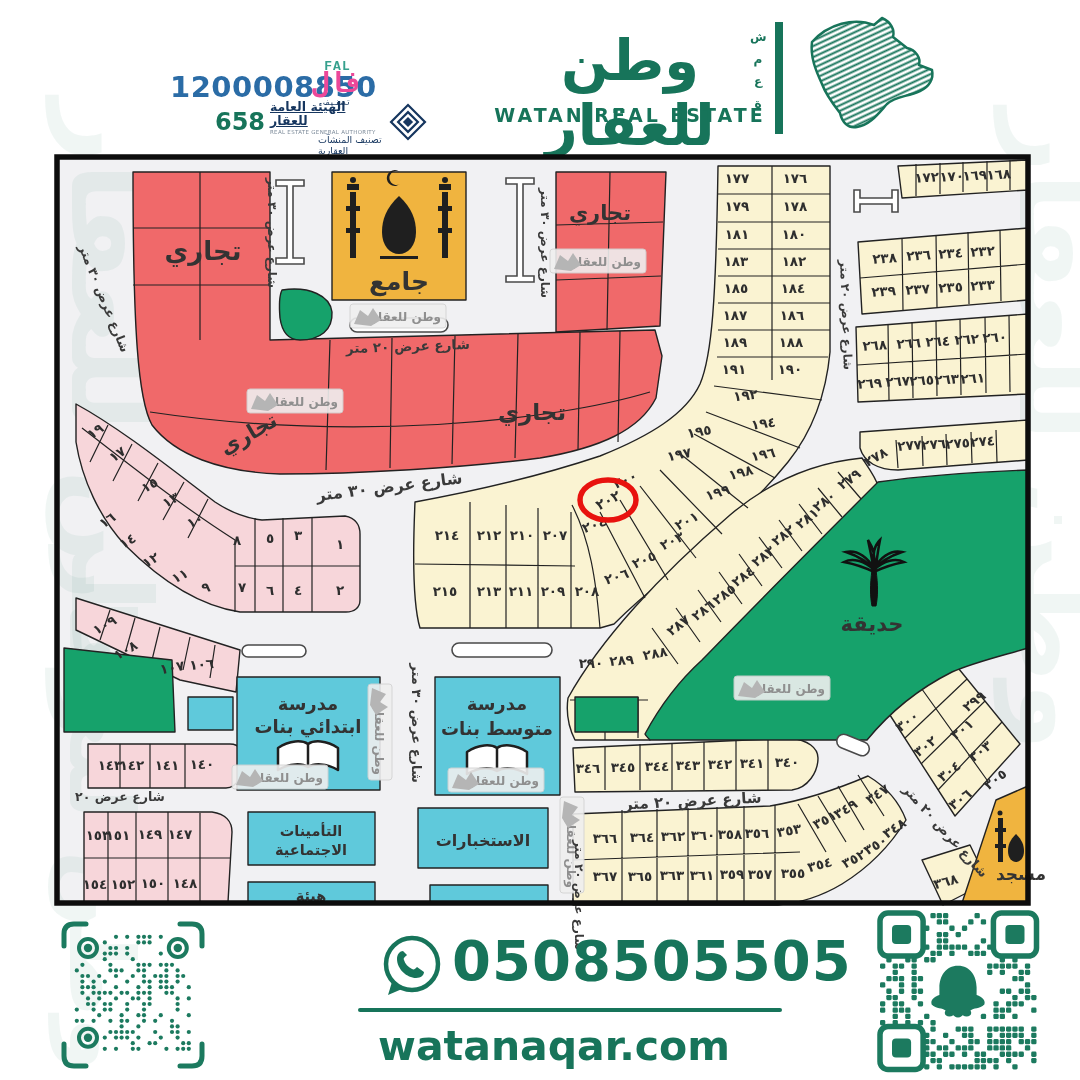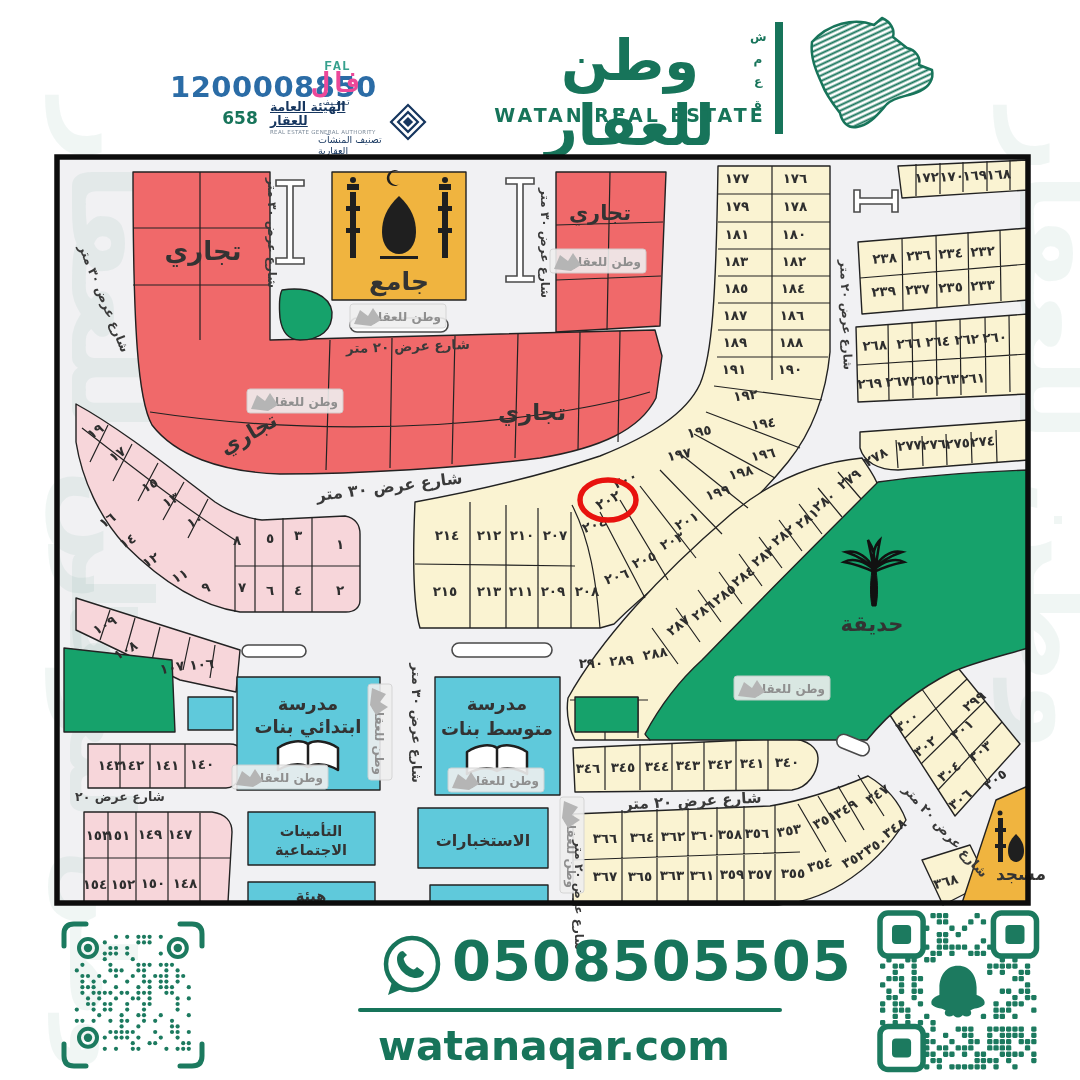--- a/index.html
+++ b/index.html
@@ -6,21 +6,21 @@
   body{width:1080px;height:1080px;position:relative;background:#ffffff;
        font-family:"DejaVu Sans",sans-serif;overflow:hidden;}
   .abs{position:absolute;}
   
   #header{left:0;top:0;width:1080px;height:155px;}
   .phone-top{left:170px;top:70px;width:145px;font-size:29px;font-weight:700;color:#2b6ca6;letter-spacing:.5px;}
   .fal{left:300px;top:60px;width:75px;text-align:center;line-height:1;font-family:Liberation Mono, monospace;}
   .fal .lat{font-size:13px;color:#36a08d;font-weight:700;letter-spacing:1px;}
   .fal .ar{font-size:28px;color:#ec4899;font-weight:700;margin-top:-2px;}
   .fal .sub{font-size:9px;color:#16365f;}
-  .lic{left:205px;top:108px;width:70px;font-size:17px;font-weight:700;color:#17745a;text-align:center;}
+  .lic{left:205px;top:108px;width:70px;font-size:24px;font-weight:700;color:#17745a;text-align:center;}
   .rega{left:270px;top:100px;width:115px;text-align:left;direction:rtl;line-height:1.15;}
   .rega .l1{font-size:12.5px;font-weight:700;color:#16365f;text-decoration:underline;}
   .rega .l2{font-size:5.5px;color:#7c8a99;letter-spacing:.3px;direction:ltr;}
   .rega .l3{font-size:9.5px;color:#16365f;margin-left:48px;}
   .rega-ico{left:388px;top:102px;}
   .brand-ar{left:480px;top:28px;width:300px;text-align:center;font-size:56px;font-weight:700;color:#17745a;}
   .brand-en{left:480px;top:104px;width:300px;text-align:center;font-size:19px;font-weight:700;color:#17745a;letter-spacing:3px;}
   .brand-vert{left:750px;top:26px;width:16px;text-align:center;color:#17745a;font-size:12px;font-weight:700;line-height:1.85;}
   .brand-bar{left:775px;top:22px;width:8px;height:112px;background:#17745a;}
   

